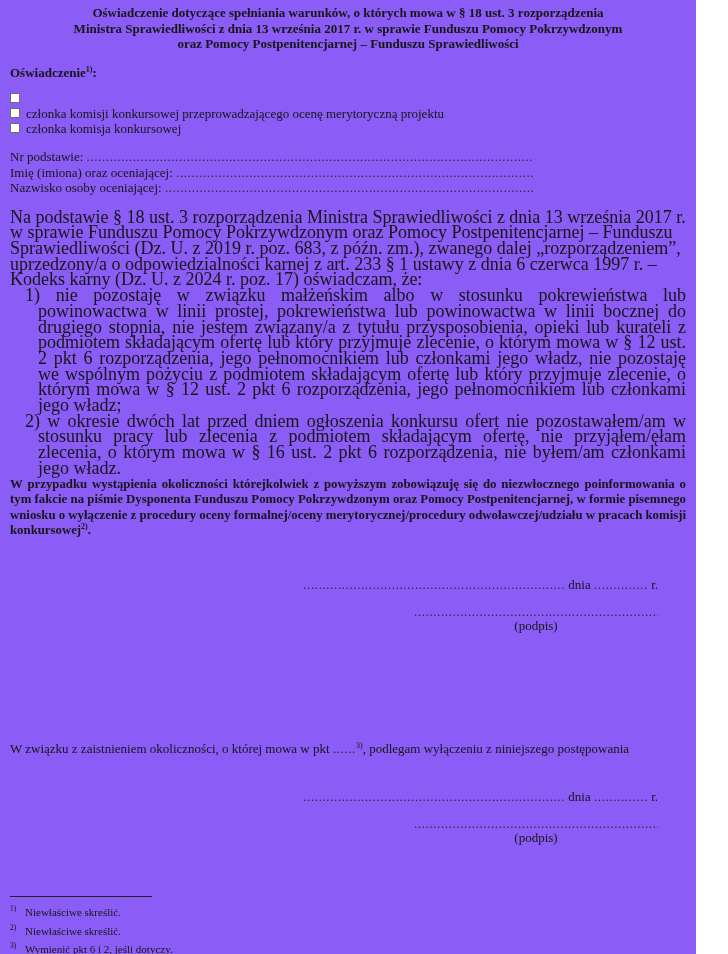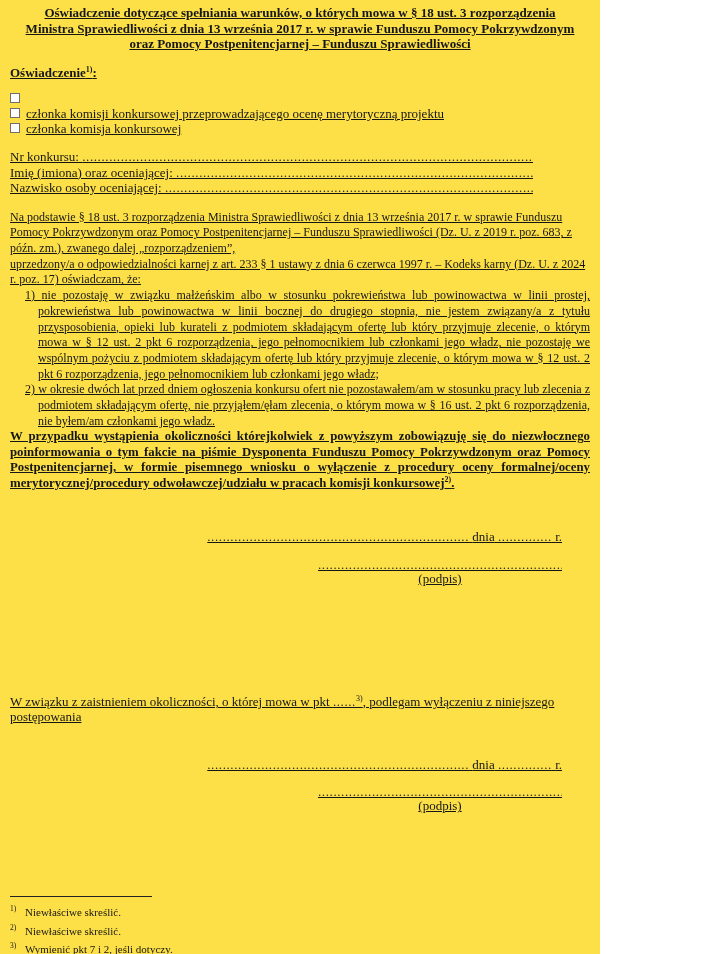--- a/index.html
+++ b/index.html
@@ -1,25 +1,24 @@
 <!DOCTYPE html>
 <html lang="pl"><head>
 <meta charset="utf-8">
 <style>
   html, body { margin: 0; padding: 0; background: #ffffff; }
   .page {
     position: relative;
-    width: 600px;
+    width: 696px;
     height: 954px;
-    background: #fde047;
+    background: #8b5cf6;
     color: #161616;
     font-family: "Liberation Serif", "DejaVu Serif", serif;
     font-size: 13px;
     overflow: hidden;
-    text-decoration: underline;
   }
   .content { padding: 5px 10px 0 10px; }
 
   .title { text-align: center; font-weight: bold; line-height: 15.5px; }
   .title div { white-space: nowrap; }
 
   .decl { margin-top: 13px; font-weight: bold; line-height: 15px; }
 
   sup { font-size: 8px; line-height: 0; vertical-align: super; }
 
@@ -36,21 +35,21 @@
 
   .fields { margin-top: 13px; }
   .field-row {
     line-height: 15.5px;
     white-space: nowrap;
     overflow: hidden;
     width: 523px;
   }
   .dots { letter-spacing: 0.6px; color: #2a2a2a; }
 
-  .legal { margin-top: 14px; font-size: 12px; line-height: 15.7px; }
+  .legal { margin-top: 14px; font-size: 18px; line-height: 15.7px; }
   .legal-intro { text-align: left; }
   .legal-item {
     text-align: justify;
     padding-left: 28px;
     text-indent: -13px;
   }
 
   .obligation {
     font-weight: bold;
     text-align: justify;
@@ -122,21 +121,21 @@
       </div>
       <div class="role-row">
         <span class="cbox"></span><span>członka komisji konkursowej przeprowadzającego ocenę merytoryczną projektu</span>
       </div>
       <div class="role-row">
         <span class="cbox"></span><span>członka komisja konkursowej</span>
       </div>
     </div>
 
     <div class="fields">
-      <div class="field-row"><span>Nr konkursu: </span><span class="dots">........................................................................................................................................................................................................</span></div>
+      <div class="field-row"><span>Nr podstawie: </span><span class="dots">........................................................................................................................................................................................................</span></div>
       <div class="field-row"><span>Imię (imiona) oraz oceniającej: </span><span class="dots">........................................................................................................................................................................................................</span></div>
       <div class="field-row"><span>Nazwisko osoby oceniającej: </span><span class="dots">........................................................................................................................................................................................................</span></div>
     </div>
 
     <div class="legal">
       <div class="legal-intro"><span>Na podstawie § 18 ust. 3 rozporządzenia Ministra Sprawiedliwości z dnia 13 września 2017 r. w sprawie Funduszu Pomocy Pokrzywdzonym oraz Pomocy Postpenitencjarnej – Funduszu Sprawiedliwości (Dz. U. z 2019 r. poz. 683, z późn. zm.), zwanego dalej „rozporządzeniem”,</span><br><span>uprzedzony/a o odpowiedzialności karnej z art. 233 § 1 ustawy z dnia 6 czerwca 1997 r. – Kodeks karny (Dz. U. z 2024 r. poz. 17) oświadczam, że:</span></div>
       <div class="legal-item"><span>1)</span> <span>nie pozostaję w związku małżeńskim albo w stosunku pokrewieństwa lub powinowactwa w linii prostej, pokrewieństwa lub powinowactwa w linii bocznej do drugiego stopnia, nie jestem związany/a z tytułu przysposobienia, opieki lub kurateli z podmiotem składającym ofertę lub który przyjmuje zlecenie, o którym mowa w § 12 ust. 2 pkt 6 rozporządzenia, jego pełnomocnikiem lub członkami jego władz, nie pozostaję we wspólnym pożyciu z podmiotem składającym ofertę lub który przyjmuje zlecenie, o którym mowa w § 12 ust. 2 pkt 6 rozporządzenia, jego pełnomocnikiem lub członkami jego władz;</span></div>
       <div class="legal-item"><span>2)</span> <span>w okresie dwóch lat przed dniem ogłoszenia konkursu ofert nie pozostawałem/am w stosunku pracy lub zlecenia z podmiotem składającym ofertę, nie przyjąłem/ęłam zlecenia, o którym mowa w § 16 ust. 2 pkt 6 rozporządzenia, nie byłem/am członkami jego władz.</span></div>
     </div>
 
@@ -157,15 +156,15 @@
       <div class="podpis-dots dots">........................................................................................................................................................................................................</div>
       <div class="podpis-label">(podpis)</div>
     </div>
 
   </div>
 
   <div class="footnotes">
     <div class="fn-rule"></div>
     <div class="fn-row"><span class="fn-marker">1)</span><span>Niewłaściwe skreślić.</span></div>
     <div class="fn-row"><span class="fn-marker">2)</span><span>Niewłaściwe skreślić.</span></div>
-    <div class="fn-row"><span class="fn-marker">3)</span><span>Wymienić pkt 7 i 2, jeśli dotyczy.</span></div>
+    <div class="fn-row"><span class="fn-marker">3)</span><span>Wymienić pkt 6 i 2, jeśli dotyczy.</span></div>
   </div>
 </div>
 
 </body></html>

